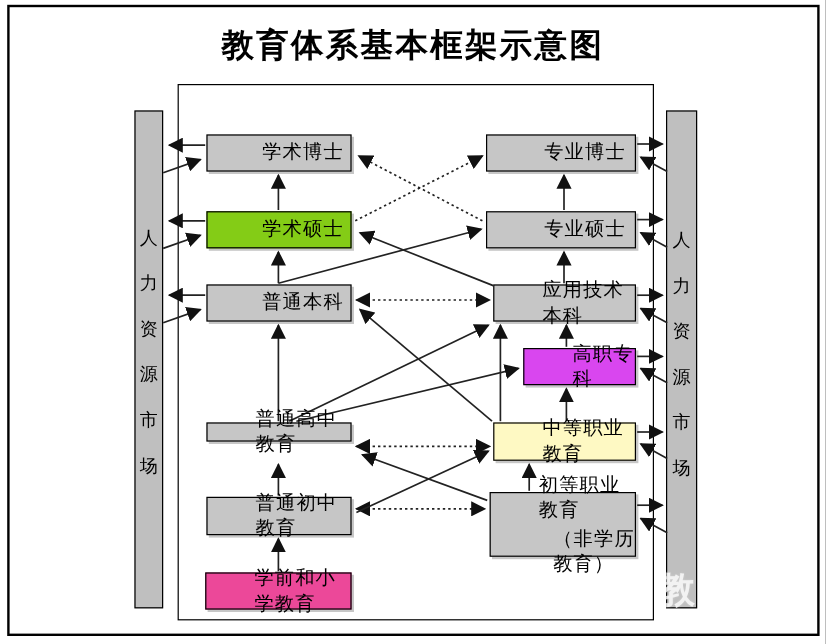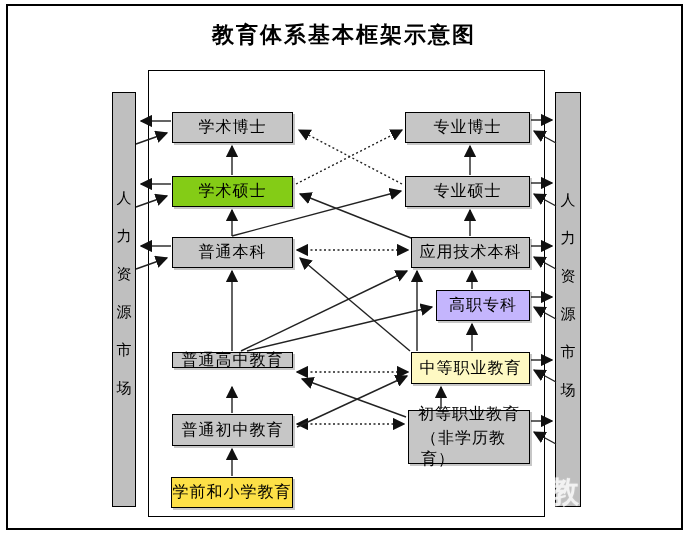--- a/index.html
+++ b/index.html
@@ -6,38 +6,39 @@
   .canvas{
     position:relative;width:688px;height:537px;background:#ffffff;
     font-family:"DejaVu Sans","Liberation Sans",sans-serif;overflow:hidden;
   }
   .outer-border{
     position:absolute;left:6px;top:4px;right:5px;bottom:7px;
     border:2px solid #000;pointer-events:none;
   }
   .page-title{
     position:absolute;left:0;top:20px;width:100%;text-align:center;
-    font-size:22px;font-weight:bold;color:#000;letter-spacing:2px;
+    font-size:27px;font-weight:bold;color:#000;letter-spacing:2px;
   }
   .inner-frame{
     position:absolute;left:148px;top:70px;width:395px;height:445px;
     border:1px solid #000;background:#fff;
   }
   .vbar{
     position:absolute;background:#bfbfbf;border:1px solid #000;
     box-sizing:border-box;display:flex;flex-direction:column;align-items:center;
     font-size:15px;color:#000;z-index:2;
   }
   .vbar span{display:block;height:38px;line-height:38px;text-align:center;}
   .node{
     position:absolute;background:#c6c6c6;border:1px solid #000;
     box-sizing:border-box;display:flex;flex-direction:column;
     align-items:center;justify-content:center;
     font-size:16px;color:#000;z-index:4;letter-spacing:1px;
     box-shadow:2px 2px 0 rgba(0,0,0,0.22);
+    padding-left:40px;
   }
   .node .line2{margin-top:3px;margin-left:12px;}
   svg.edges{position:absolute;left:0;top:0;z-index:3;pointer-events:none;}
   .watermark{
     position:absolute;z-index:6;color:#ffffff;opacity:0.8;
     font-size:30px;font-weight:bold;pointer-events:none;
     text-shadow:0 0 2px rgba(255,255,255,0.4);
   }
 </style>
 </head>
@@ -125,33 +126,33 @@
       </div>
       <div class="node" style="left: 172px; top: 237px; width: 121px; height: 31px; background: rgb(198, 198, 198);">
         <div>普通本科</div>
       </div>
       <div class="node" style="left: 172px; top: 352px; width: 121px; height: 16px; background: rgb(198, 198, 198);">
         <div>普通高中教育</div>
       </div>
       <div class="node" style="left: 172px; top: 414px; width: 121px; height: 32px; background: rgb(198, 198, 198);">
         <div>普通初中教育</div>
       </div>
-      <div class="node" style="left: 171px; top: 477px; width: 122px; height: 31px; background: #fde047; text-align: center;">
+      <div class="node" style="left: 171px; top: 477px; width: 122px; height: 31px; background: #ec4899;">
         <div>学前和小学教育</div>
       </div>
       <div class="node" style="left: 405px; top: 112px; width: 125px; height: 31px; background: rgb(198, 198, 198);">
         <div>专业博士</div>
       </div>
       <div class="node" style="left: 405px; top: 176px; width: 125px; height: 31px; background: rgb(198, 198, 198);">
         <div>专业硕士</div>
       </div>
       <div class="node" style="left: 411px; top: 237px; width: 119px; height: 31px; background: rgb(198, 198, 198);">
         <div>应用技术本科</div>
       </div>
-      <div class="node" style="left: 436px; top: 290px; width: 94px; height: 31px; background: #c4b5fd;">
+      <div class="node" style="left: 436px; top: 290px; width: 94px; height: 31px; background: #d946ef;">
         <div>高职专科</div>
       </div>
       <div class="node" style="left: 411px; top: 352px; width: 119px; height: 32px; background: #fef9c3;">
         <div>中等职业教育</div>
       </div>
       <div class="node" style="left: 408px; top: 410px; width: 122px; height: 54px; background: rgb(198, 198, 198);">
         <div>初等职业教育</div>
         <div class="line2">（非学历教育）</div>
       </div>
     </div>

